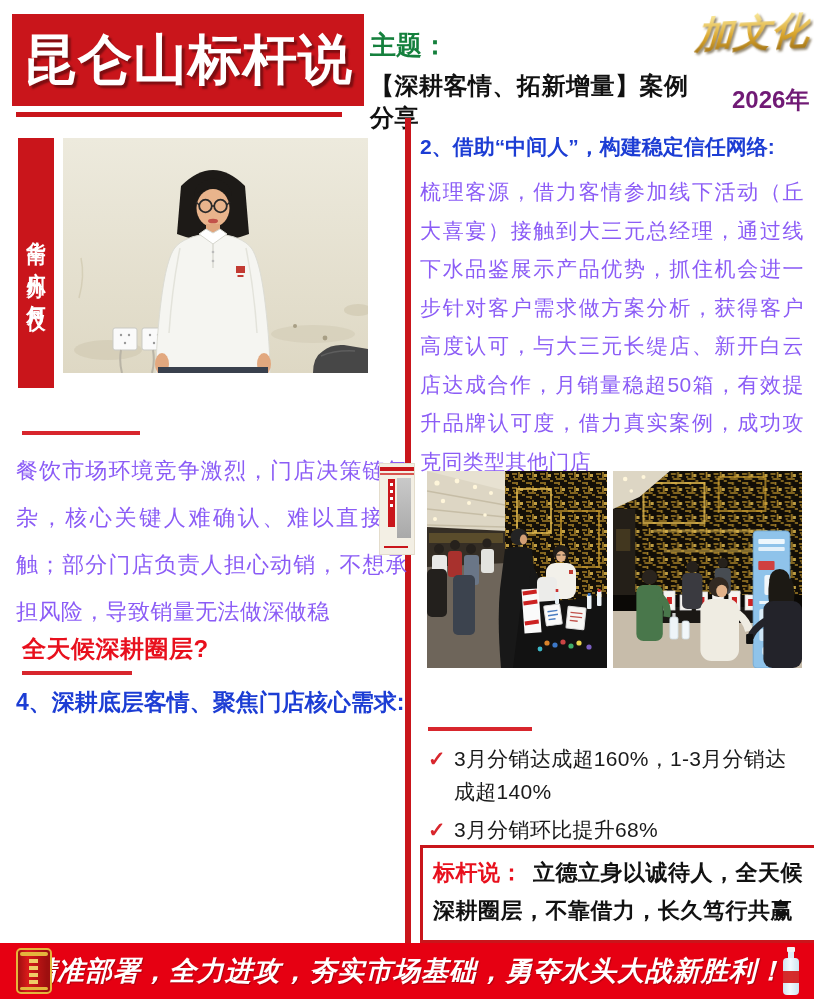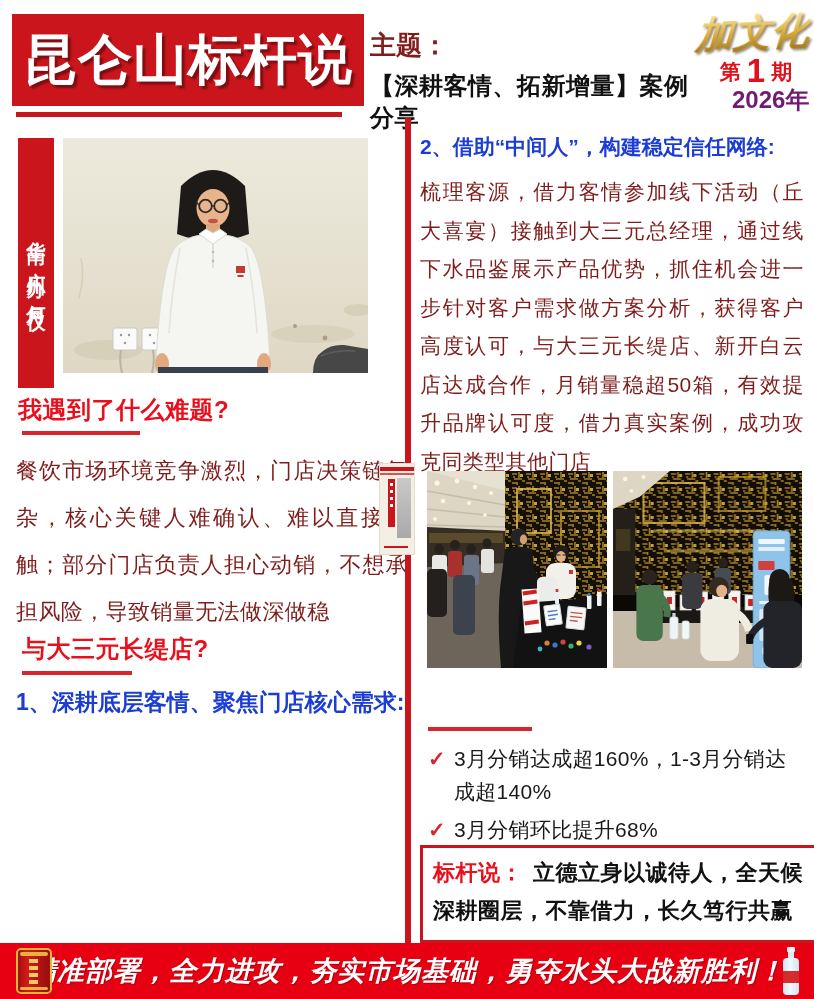--- a/index.html
+++ b/index.html
@@ -10,21 +10,21 @@
   
   .masthead-box{
     position:absolute;left:12px;top:14px;width:352px;height:92px;
     background:#c9151b;display:flex;align-items:center;justify-content:center;
   }
   .masthead-box .masthead{
     color:#fff;font-size:54px;font-weight:bold;letter-spacing:1px;white-space:nowrap;
     text-shadow:3px 3px 2px rgba(0,0,0,.38);
   }
   .masthead-underline{position:absolute;left:16px;top:112px;width:326px;height:5px;background:#c9151b;}
-  .topic-label{position:absolute;left:370px;top:28px;color:#7f1d1d;font-size:26px;font-weight:bold;}
+  .topic-label{position:absolute;left:370px;top:28px;color:#15803d;font-size:26px;font-weight:bold;}
   .topic-subtitle{position:absolute;left:370px;top:70px;width:330px;color:#111;font-size:24px;font-weight:bold;letter-spacing:.5px;}
   .brand-logo{
     position:absolute;left:694px;top:8px;width:116px;text-align:center;
     font-size:38px;font-weight:bold;font-style:italic;white-space:nowrap;
     transform:rotate(-3deg) skewX(-6deg);
     background:linear-gradient(180deg,#f9e89a 10%,#d9a52c 55%,#8a5f10 100%);
     -webkit-background-clip:text;background-clip:text;color:transparent;
     filter:drop-shadow(2px 2px 1px rgba(60,40,0,.55));
   }
   .issue-line{position:absolute;left:706px;top:52px;width:100px;text-align:center;color:#e0111a;font-weight:bold;white-space:nowrap;}
@@ -49,21 +49,21 @@
   }
   .side-strip .vtext{
     writing-mode:vertical-rl;text-orientation:upright;
     color:#fff;font-size:19px;font-weight:bold;letter-spacing:3px;line-height:36px;
   }
   .portrait{position:absolute;left:63px;top:138px;width:305px;height:235px;}
   .portrait svg{display:block;width:100%;height:100%;}
   .sec-heading{position:absolute;color:#e8101d;font-size:24px;font-weight:bold;letter-spacing:.5px;white-space:nowrap;}
   .h-problem{left:18px;top:394px;}
   .u-problem{position:absolute;left:22px;top:431px;width:118px;height:4px;background:#d8262d;}
-  .para{position:absolute;color:#7f1d1d;text-align:justify;letter-spacing:.4px;}
+  .para{position:absolute;color:#8b5cf6;text-align:justify;letter-spacing:.4px;}
   .p-problem{left:16px;top:447px;width:392px;font-size:22px;line-height:47px;}
   .h-approach{left:22px;top:633px;}
   .u-approach{position:absolute;left:22px;top:671px;width:110px;height:4px;background:#d8262d;}
   .step-title{position:absolute;color:#1c3dd4;font-weight:bold;white-space:nowrap;}
   .t-step1{left:16px;top:687px;font-size:23px;}
   .p-step1{left:16px;top:719px;width:394px;font-size:22px;line-height:45px;}
   
   .t-step2{left:420px;top:133px;font-size:21px;}
   .p-step2{left:420px;top:173px;width:384px;font-size:21px;line-height:38.5px;}
   .event-photos{position:absolute;left:427px;top:471px;width:375px;height:197px;display:flex;gap:6px;}
@@ -111,21 +111,20 @@
 
 <div class="page">
 
   <div class="masthead-box">
     <span class="masthead">昆仑山标杆说</span>
   </div>
   <div class="masthead-underline"></div>
   <div class="topic-label">主题：</div>
   <div class="topic-subtitle">【深耕客情、拓新增量】案例分享</div>
   <div class="brand-logo">加文化</div>
-  <div class="issue-line"><span class="ip">第</span><span class="in">1</span><span class="ip">期</span></div>
   <div class="year">2026年</div>
 
   <div class="divider"></div>
   <div class="mini-thumb">
     <div class="bar1"></div>
     <div class="bar2"></div>
     <div class="tag">
         <i></i>
         <i></i>
         <i></i>
@@ -190,27 +189,26 @@
           <rect x="173" y="128" width="9" height="7" fill="#c23a32"></rect>
           <rect x="174.5" y="137" width="6" height="2" fill="#c23a32"></rect>
         </g>
         <path d="M95,229 L205,229 L205,235 L95,235 Z" fill="#39404d"></path>
       </g>
       <path d="M260,213 Q268,206 281,207 L305,211 L305,235 L250,235 Q250,219 260,213 Z" fill="#474747"></path>
       <path d="M258,218 Q272,212 292,213" stroke="#5e5e5e" stroke-width="1.5" fill="none"></path>
     </svg>
   </div>
 
-  <div class="sec-heading h-problem">我遇到了什么难题?</div>
   <div class="u-problem"></div>
   <div class="para p-problem">餐饮市场环境竞争激烈，门店决策链复杂，核心关键人难确认、难以直接接触；部分门店负责人担心动销，不想承担风险，导致销量无法做深做稳</div>
 
-  <div class="sec-heading h-approach">与大三元长缇店?</div>
+  <div class="sec-heading h-approach">全天候深耕圈层?</div>
   <div class="u-approach"></div>
-  <div class="step-title t-step1">1、深耕底层客情、聚焦门店核心需求:</div>
+  <div class="step-title t-step1">4、深耕底层客情、聚焦门店核心需求:</div>
 
   <div class="step-title t-step2">2、借助“中间人”，构建稳定信任网络:</div>
   <div class="para p-step2">梳理客源，借力客情参加线下活动（丘大喜宴）接触到大三元总经理，通过线下水品鉴展示产品优势，抓住机会进一步针对客户需求做方案分析，获得客户高度认可，与大三元长缇店、新开白云店达成合作，月销量稳超50箱，有效提升品牌认可度，借力真实案例，成功攻克同类型其他门店</div>
 
   <div class="event-photos">
     <div class="ph ph1">
       <svg viewBox="0 0 180 197" preserveAspectRatio="none">
         <defs>
           <pattern id="goldpat" width="14" height="14" patternUnits="userSpaceOnUse">
             <path d="M1,3 h5 M8,1 v6 M3,8 h8 M11,10 h3 M1,12 h4 M6,11 v3" stroke="#c79a2e" stroke-width="1.6" opacity="0.85"></path>

